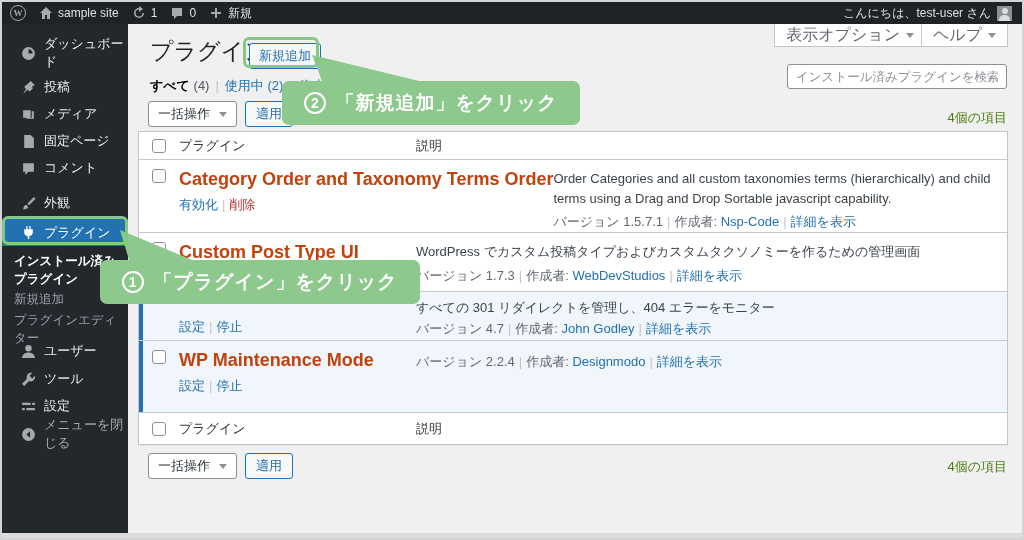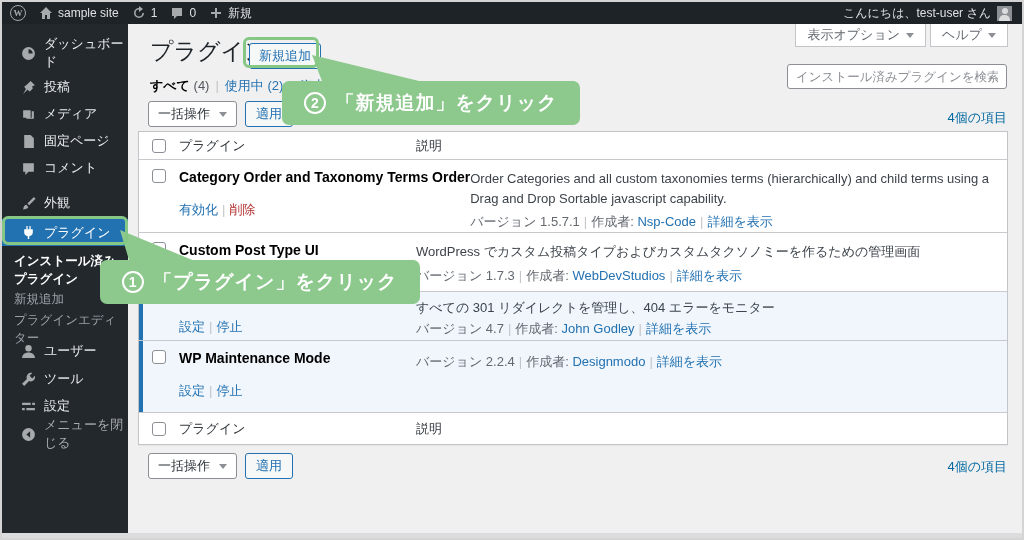--- a/index.html
+++ b/index.html
@@ -40,59 +40,59 @@
   .sub-item.current { color:#fff; font-weight:bold; }
 
   
   .main { position:absolute; left:126px; top:22px; right:0; bottom:5px; }
   .page-title { position:absolute; left:22px; top:12px; font-size:23px; font-weight:400;
                 color:#1d2327; }
   .btn-addnew { position:absolute; left:121px; top:19px; padding:3px 9px; font-size:13px;
                 color:#2271b1; background:#f6f7f7; border:1px solid #2271b1;
                 border-radius:3px; cursor:pointer; }
   .panel-tab { position:absolute; top:0; height:23px; background:#fff;
-               border:1px solid #c3c4c7; border-top:none; color:#646970; font-size:13px;
+               border:1px solid #c3c4c7; border-top:none; color:#646970; font-size:16px;
                display:flex; align-items:center; gap:6px; padding:0 11px; cursor:pointer; }
   .tri-down { width:0; height:0; border-left:4px solid transparent;
               border-right:4px solid transparent; border-top:5px solid #8c8f94; }
   .filters { position:absolute; left:22px; top:53px; font-size:13px; color:#50575e; }
   .filters .cur { color:#000; font-weight:bold; }
   .filters a { color:#2271b1; text-decoration:none; cursor:pointer; }
   .filters .sep { color:#c3c4c7; margin:0 6px; }
   .search-box { position:absolute; right:15px; top:40px; width:220px; height:25px;
                 border:1px solid #8c8f94; border-radius:3px; background:#fff;
                 font-size:12.5px; padding:0 8px; color:#2c3338;
                 font-family:"Liberation Sans","DejaVu Sans",sans-serif; }
   .search-box::placeholder { color:#8c8f94; }
   .bulk { position:absolute; left:20px; display:flex; gap:8px; }
   .bulk-top { top:77px; } .bulk-bottom { top:429px; }
   .select { height:26px; background:#fff; border:1px solid #8c8f94; border-radius:3px;
             font-size:13px; color:#2c3338; display:flex; align-items:center; gap:9px;
             padding:0 9px; cursor:pointer; }
   .btn-apply { height:26px; background:#f6f7f7; border:1px solid #2271b1; border-radius:3px;
                color:#2271b1; font-size:13px; padding:0 10px; display:flex;
                align-items:center; cursor:pointer; }
-  .count { position:absolute; right:15px; font-size:13px; color:#0369a1; }
+  .count { position:absolute; right:15px; font-size:13px; color:#4d7c0f; }
   .count-top { top:85px; } .count-bottom { top:434px; }
 
   
   .table { position:absolute; left:10px; top:107px; width:870px; background:#fff;
            border:1px solid #c3c4c7; box-shadow:0 1px 1px rgba(0,0,0,.04); }
   .trow { display:flex; border-bottom:1px solid #c8c9cd; overflow:hidden; }
   .trow:last-child { border-bottom:none; }
   .col-cb { flex:0 0 40px; display:flex; justify-content:center; padding-top:9px; }
   .col-name { flex:0 0 237px; padding-top:9px; }
   .col-desc { flex:1 1 auto; padding:9px 12px 0 0; }
   .h-row { height:28px; align-items:center; color:#32373c; font-size:13px; }
   .h-row .col-cb,.h-row .col-name,.h-row .col-desc { padding-top:0; }
   .f-row { height:31px; }
   .cb { width:14px; height:14px; border:1px solid #8c8f94; border-radius:3px;
         background:#fff; cursor:pointer; appearance:none; }
-  .p-name { font-size:14px; font-weight:bold; color:#000000; white-space:nowrap; }
-  .row-links { margin-top:16px; font-size:13px; }
+  .p-name { font-size:18px; font-weight:bold; color:#c2410c; white-space:nowrap; }
+  .row-links { margin-top:6px; font-size:13px; }
   .row-links a { color:#2271b1; text-decoration:none; cursor:pointer; }
   .row-links a.danger { color:#b32d2e; }
   .row-links .sep { color:#c3c4c7; margin:0 4px; }
   .p-desc { font-size:13px; color:#3c434a; line-height:1.5; }
   .p-meta { font-size:13px; color:#646970; margin-top:5px; }
   .p-meta a { color:#2271b1; text-decoration:none; cursor:pointer; }
   .p-meta .sep { color:#c3c4c7; margin:0 4px; }
   .r1 { height:73px; } .r2 { height:59px; }
   .r3 { height:49px; } .r4 { height:72px; }
   .r3 .col-cb,.r3 .col-name,.r3 .col-desc { padding-top:6px; }

